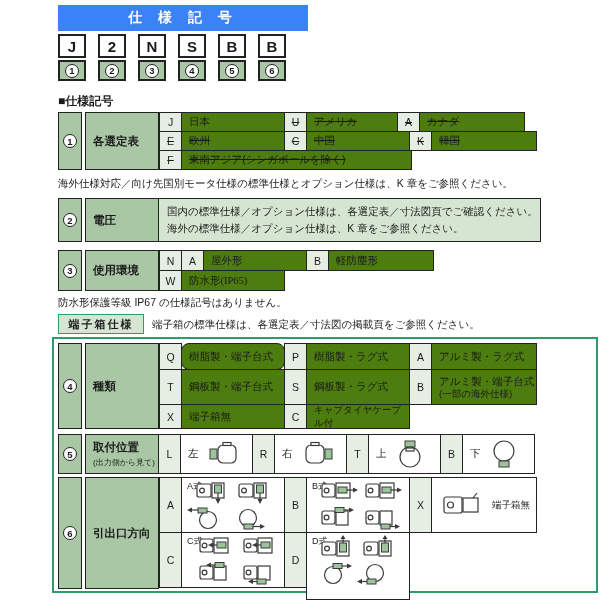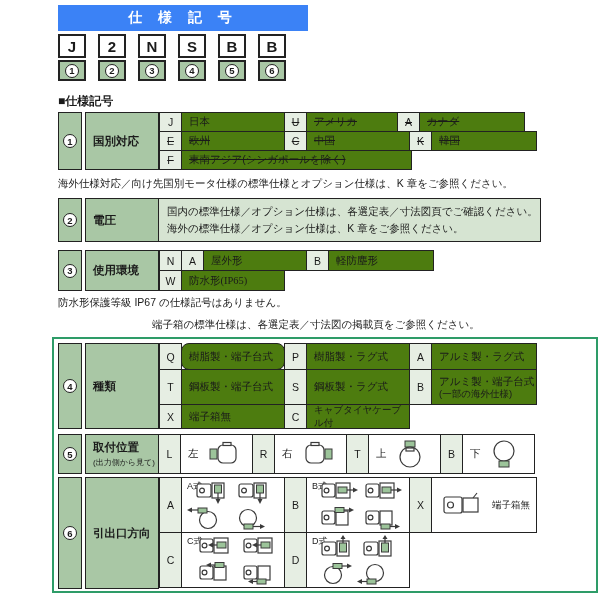--- a/index.html
+++ b/index.html
@@ -95,21 +95,21 @@
       </div>
   </div>
 
   <div class="sechead">■仕様記号</div>
 
   <div class="row" style="left:58px;top:112px;">
     <div class="numbox">
         <span class="circ">1</span>
       </div>
     <div class="tbl">
-      <div class="lab">国別対応</div>
+      <div class="lab">各選定表</div>
       <div class="lines">
         <div class="line" style="height:20px;">
           <div class="c">J</div>
           <div class="t" style="width:104px;">日本</div>
           <div class="c struck">U</div>
           <div class="t struck" style="width:92px;">アメリカ</div>
           <div class="c struck">A</div>
           <div class="t struck" style="width:106px;">カナダ</div>
         </div>
         <div class="line" style="height:20px;">
@@ -158,20 +158,21 @@
         </div>
         <div class="line" style="height:21px;">
           <div class="c">W</div>
           <div class="t" style="width:104px;font-family:Liberation Serif, serif;">防水形(IP65)</div>
         </div>
       </div>
     </div>
   </div>
   <div class="note" style="top:296px;">防水形保護等級 IP67 の仕様記号はありません。</div>
 
+  <div class="tag">端子箱仕様</div>
   <div class="tagnote">端子箱の標準仕様は、各選定表／寸法図の掲載頁をご参照ください。</div>
 
   <div class="frame">
 
     <div class="row" style="left:4px;top:4px;">
       <div class="numbox">
           <span class="circ">4</span>
         </div>
       <div class="tbl">
         <div class="lab">種類</div>
@@ -354,21 +355,21 @@
                   <polygon class="ar" points="22,30 27,27.5 27,32.5"></polygon>
                 <rect class="o" x="60" y="31" width="13" height="13" rx="2"></rect>
                   <circle class="o" cx="64.5" cy="37.5" r="2.4"></circle>
                 <rect class="o" x="74" y="31" width="12" height="14"></rect>
                   <rect class="g" x="73" y="44" width="9" height="5"></rect>
                 <line class="ln" x1="73" y1="46.5" x2="67" y2="46.5"></line>
                   <polygon class="ar" points="64,46.5 69,44 69,49"></polygon>
               </svg>
             </div>
             <div class="c">D</div>
-            <div class="dg" style="width:104px;height:56px;">
+            <div class="dg" style="width:104px;height:68px;">
               <span class="dlab">D式</span>
               <svg width="100" height="52" viewBox="0 0 100 52" style="position:absolute;left:2px;top:2px;">
                 <rect class="o" x="13" y="7" width="14" height="13" rx="2"></rect>
                   <circle class="o" cx="18" cy="13.5" r="2.4"></circle>
                 <rect class="o" x="28" y="6" width="12" height="15"></rect>
                   <rect class="g" x="30.5" y="8" width="7" height="9"></rect>
                 <line class="ln" x1="34" y1="8" x2="34" y2="2"></line>
                   <polygon class="ar" points="34,0 31.5,4 36.5,4"></polygon>
                 <rect class="o" x="55" y="7" width="14" height="13" rx="2"></rect>
                   <circle class="o" cx="60" cy="13.5" r="2.4"></circle>

